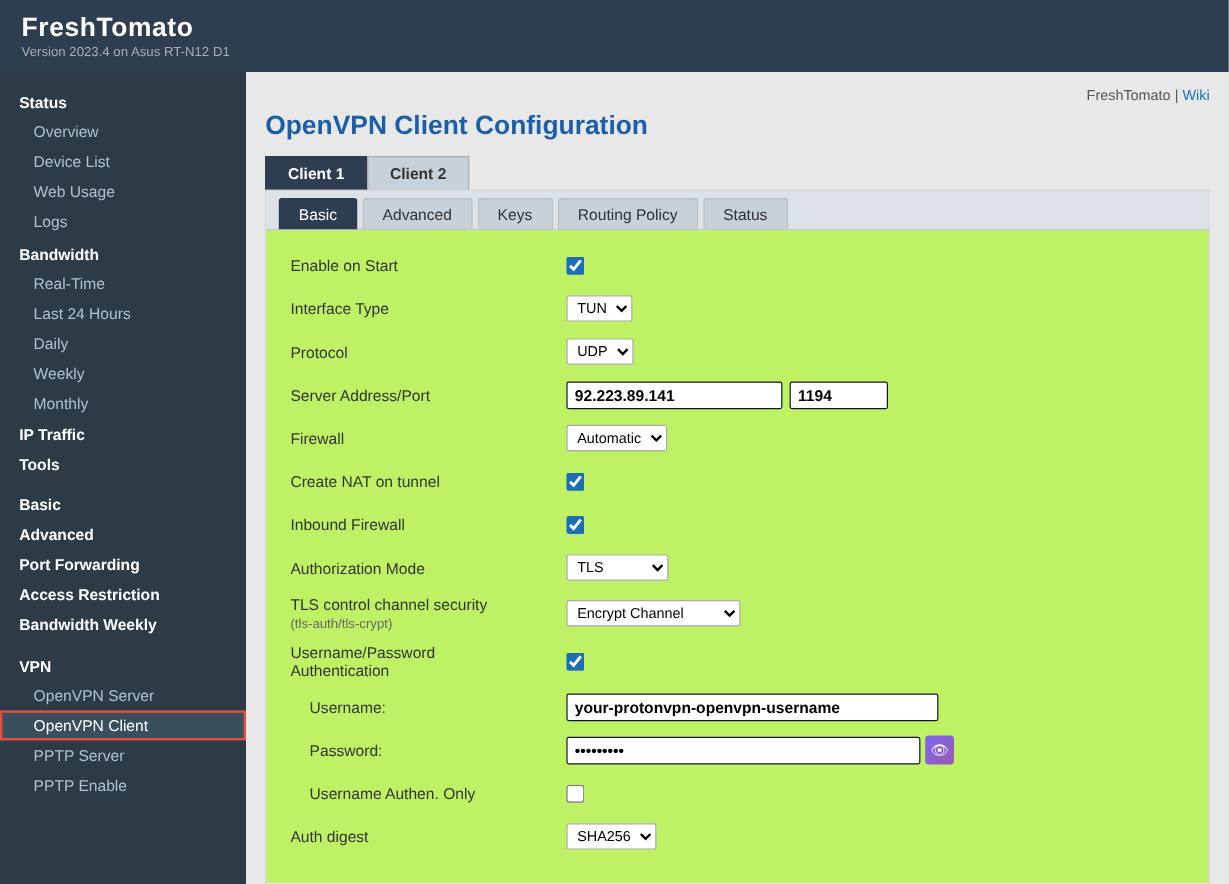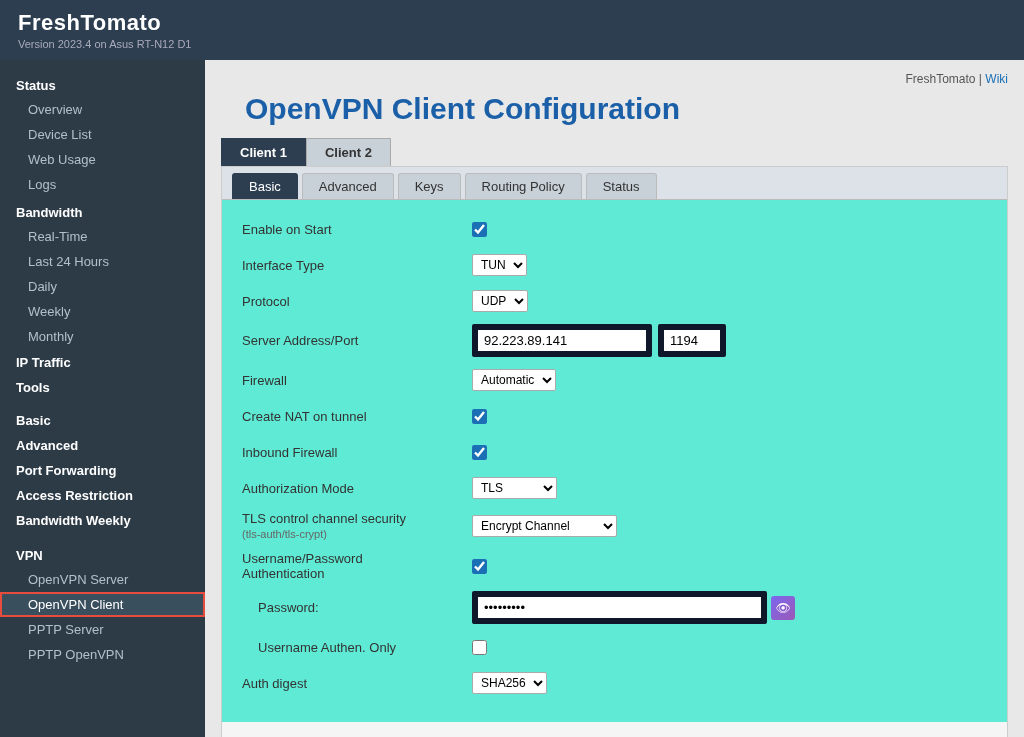--- a/index.html
+++ b/index.html
@@ -65,25 +65,24 @@
     .top-right {
       text-align: right;
       font-size: 12px;
       color: #555;
       margin-bottom: 6px;
     }
     .top-right a { color: #1a6fb5; text-decoration: none; }
 
     
     .page-title {
-      font-size: 30px;
+      font-size: 22px;
       font-weight: bold;
       color: #1a5fa8;
       margin-bottom: 12px;
-      margin-left: 24px;
     }
 
     
     .client-tabs { display: flex; margin-bottom: 0; }
     .client-tab {
       padding: 6px 18px;
       background: #c8d0d8;
       border: 1px solid #aaa;
       cursor: pointer;
       font-size: 13px;
@@ -124,21 +123,21 @@
     }
     .sub-tab.active {
       background: #2c3e50;
       color: white;
       border-color: #2c3e50;
     }
 
     
     .form-area {
       padding: 16px 20px;
-      background: #5eead4;
+      background: #bef264;
     }
     .form-row {
       display: flex;
       align-items: center;
       margin-bottom: 10px;
       min-height: 26px;
     }
     .form-label {
       width: 230px;
       font-size: 13px;
@@ -153,32 +152,33 @@
     select {
       font-size: 12px;
       padding: 2px 4px;
       border: 1px solid #aaa;
       background: white;
       border-radius: 2px;
     }
     input[type="text"], input[type="password"] {
       font-size: 13px;
       padding: 3px 6px;
-      border: 6px solid #0f172a;
+      border: 1px solid #0f172a;
       border-radius: 2px;
+      font-weight: bold;
     }
     input[type="checkbox"] {
       width: 15px;
       height: 15px;
       accent-color: #1a6fb5;
     }
 
     .server-address-group { display: flex; gap: 6px; align-items: center; }
     .server-address-group input[type="text"]:first-child { width: 180px; }
-    .server-address-group input[type="text"]:last-child { width: 68px; }
+    .server-address-group input[type="text"]:last-child { width: 82px; }
 
     .password-group { display: flex; align-items: center; gap: 4px; }
     .password-group input { width: 300px; }
     .password-eye {
       width: 24px;
       height: 24px;
       background: linear-gradient(135deg, #7b68ee, #9b59b6);
       border-radius: 3px;
       display: flex; align-items: center; justify-content: center;
       cursor: pointer;
@@ -228,21 +228,21 @@
     <div class="sidebar-section-header">Port Forwarding</div>
     <div class="sidebar-section-header">Access Restriction</div>
     <div class="sidebar-section-header">Bandwidth Weekly</div>
 
     <div class="divider"></div>
 
     <div class="sidebar-group-label">VPN</div>
     <div class="sidebar-item">OpenVPN Server</div>
     <div class="sidebar-item active">OpenVPN Client</div>
     <div class="sidebar-item">PPTP Server</div>
-    <div class="sidebar-item">PPTP OpenVPN</div>
+    <div class="sidebar-item">PPTP Enable</div>
   </div>
 
   <div id="main">
     <div class="top-right">
       <span>FreshTomato</span><span> | </span><a href="#">Wiki</a>
     </div>
 
     <div class="page-title">OpenVPN Client Configuration</div>
 
     <div class="client-tabs">
@@ -332,20 +332,24 @@
         </div>
 
         <div class="form-row">
           <div class="form-label">
             <span>Username/Password</span><br>
             <span>Authentication</span>
           </div>
           <input type="checkbox" checked="" style="">
         </div>
 
+        <div class="form-row">
+          <div class="form-label" style="padding-left:16px;">Username:</div>
+          <input type="text" value="your-protonvpn-openvpn-username" style="width: 310px;">
+        </div>
 
         <div class="form-row">
           <div class="form-label" style="padding-left:16px;">Password:</div>
           <div class="password-group">
             <input type="password" value="password1" style="width: 295px;">
             <div class="password-eye">👁</div>
           </div>
         </div>
 
         <div class="form-row">

